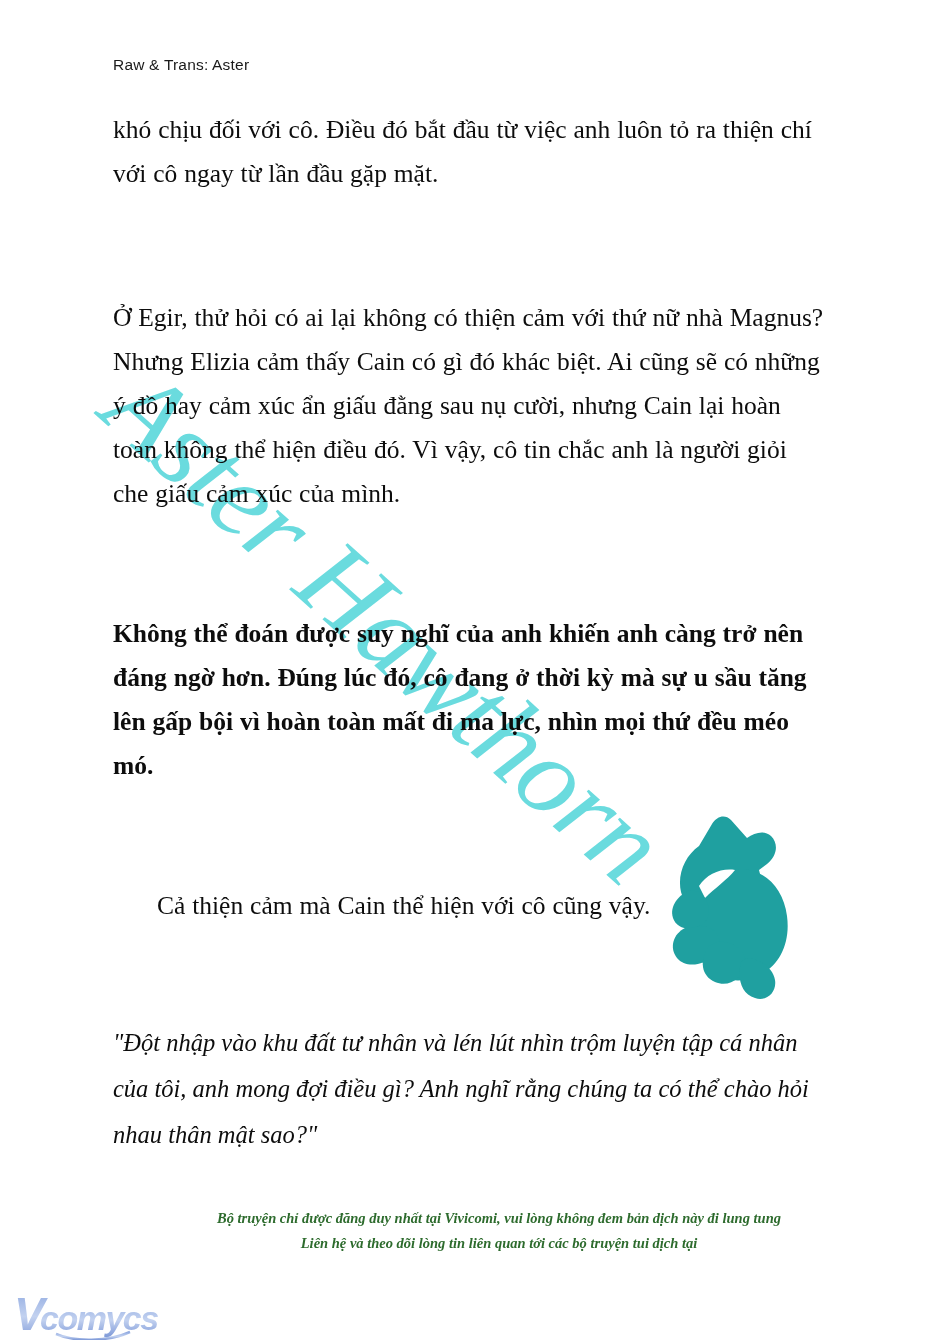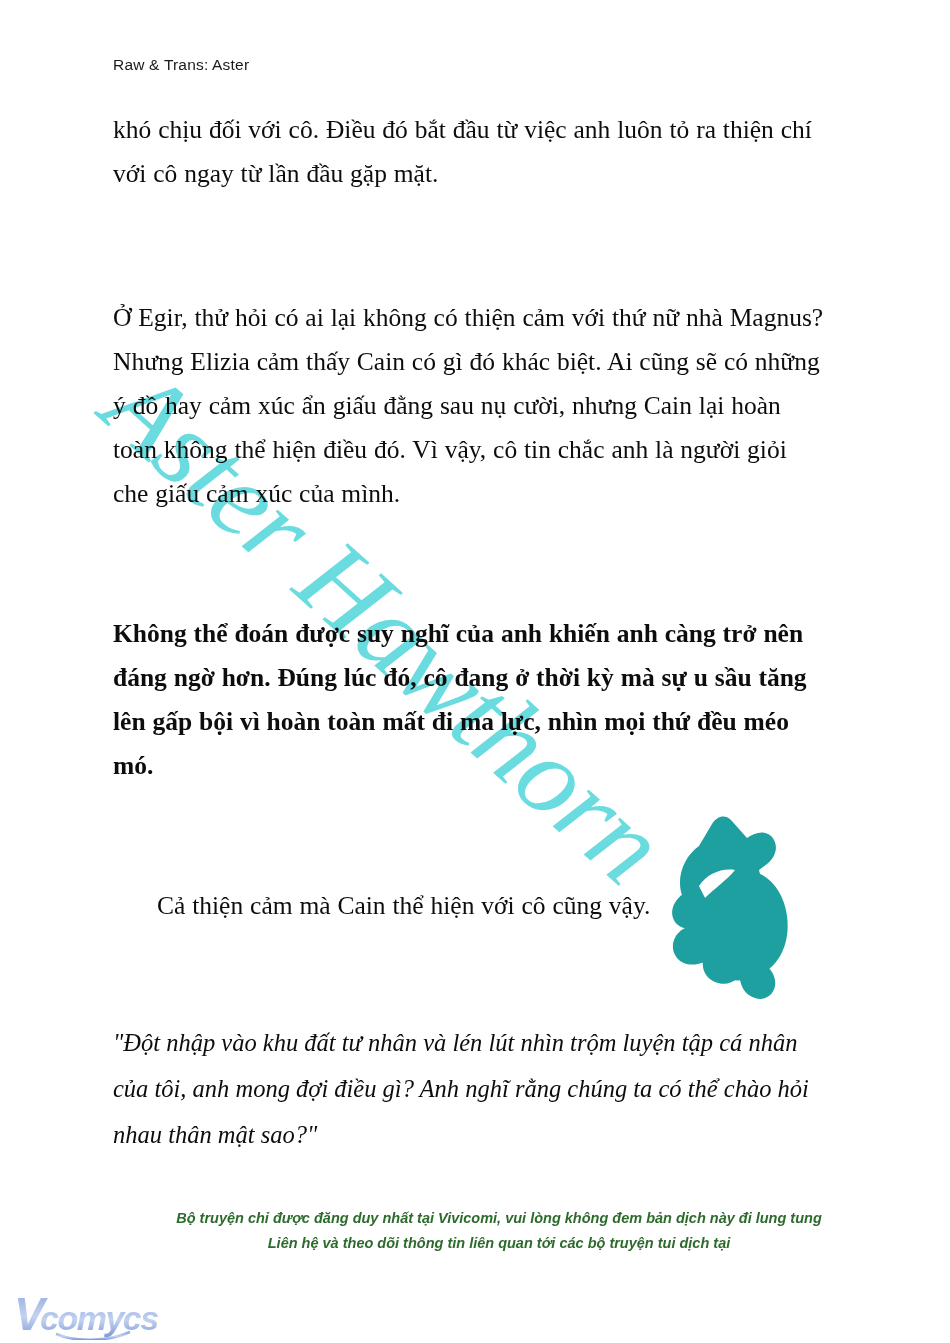--- a/index.html
+++ b/index.html
@@ -97,21 +97,21 @@
   }
   .mascot svg { display: block; }
 
   
   .footer-note {
     position: absolute;
     left: 0;
     right: 0;
     top: 1206px;
     text-align: center;
-    font-family: Liberation Sans, sans-serif;
+    font-family: Liberation Serif, serif;
     font-style: italic;
     font-weight: bold;
     font-size: 14.5px;
     line-height: 24.5px;
     color: #2d6b2d;
     z-index: 5;
     margin-left: 48px;
   }
   .footer-note div { white-space: nowrap; }
 
@@ -185,21 +185,21 @@
                  C92 138 76 128 62 130 Z"></path>
 
         <path d="M86 150 C82 166 86 182 100 186 C112 190 122 180 120 168
                  C118 156 104 146 92 146 Z"></path>
       </g>
     </svg>
   </div>
 
   <div class="footer-note">
     <div>Bộ truyện chỉ được đăng duy nhất tại Vivicomi, vui lòng không đem bản dịch này đi lung tung</div>
-    <div>Liên hệ và theo dõi thông tin liên quan tới các bộ truyện tui dịch tại</div>
+    <div>Liên hệ và theo dõi lòng tin liên quan tới các bộ truyện tui dịch tại</div>
   </div>
 
   <div class="logo">
     <svg viewBox="0 0 160 48" width="160" height="48" aria-hidden="true">
       <defs>
         <linearGradient id="lg" x1="0" y1="0" x2="0" y2="1">
           <stop offset="0%" stop-color="#8fa9e0"></stop>
           <stop offset="55%" stop-color="#c3d2f0"></stop>
           <stop offset="100%" stop-color="#7f9ad8"></stop>
         </linearGradient>

